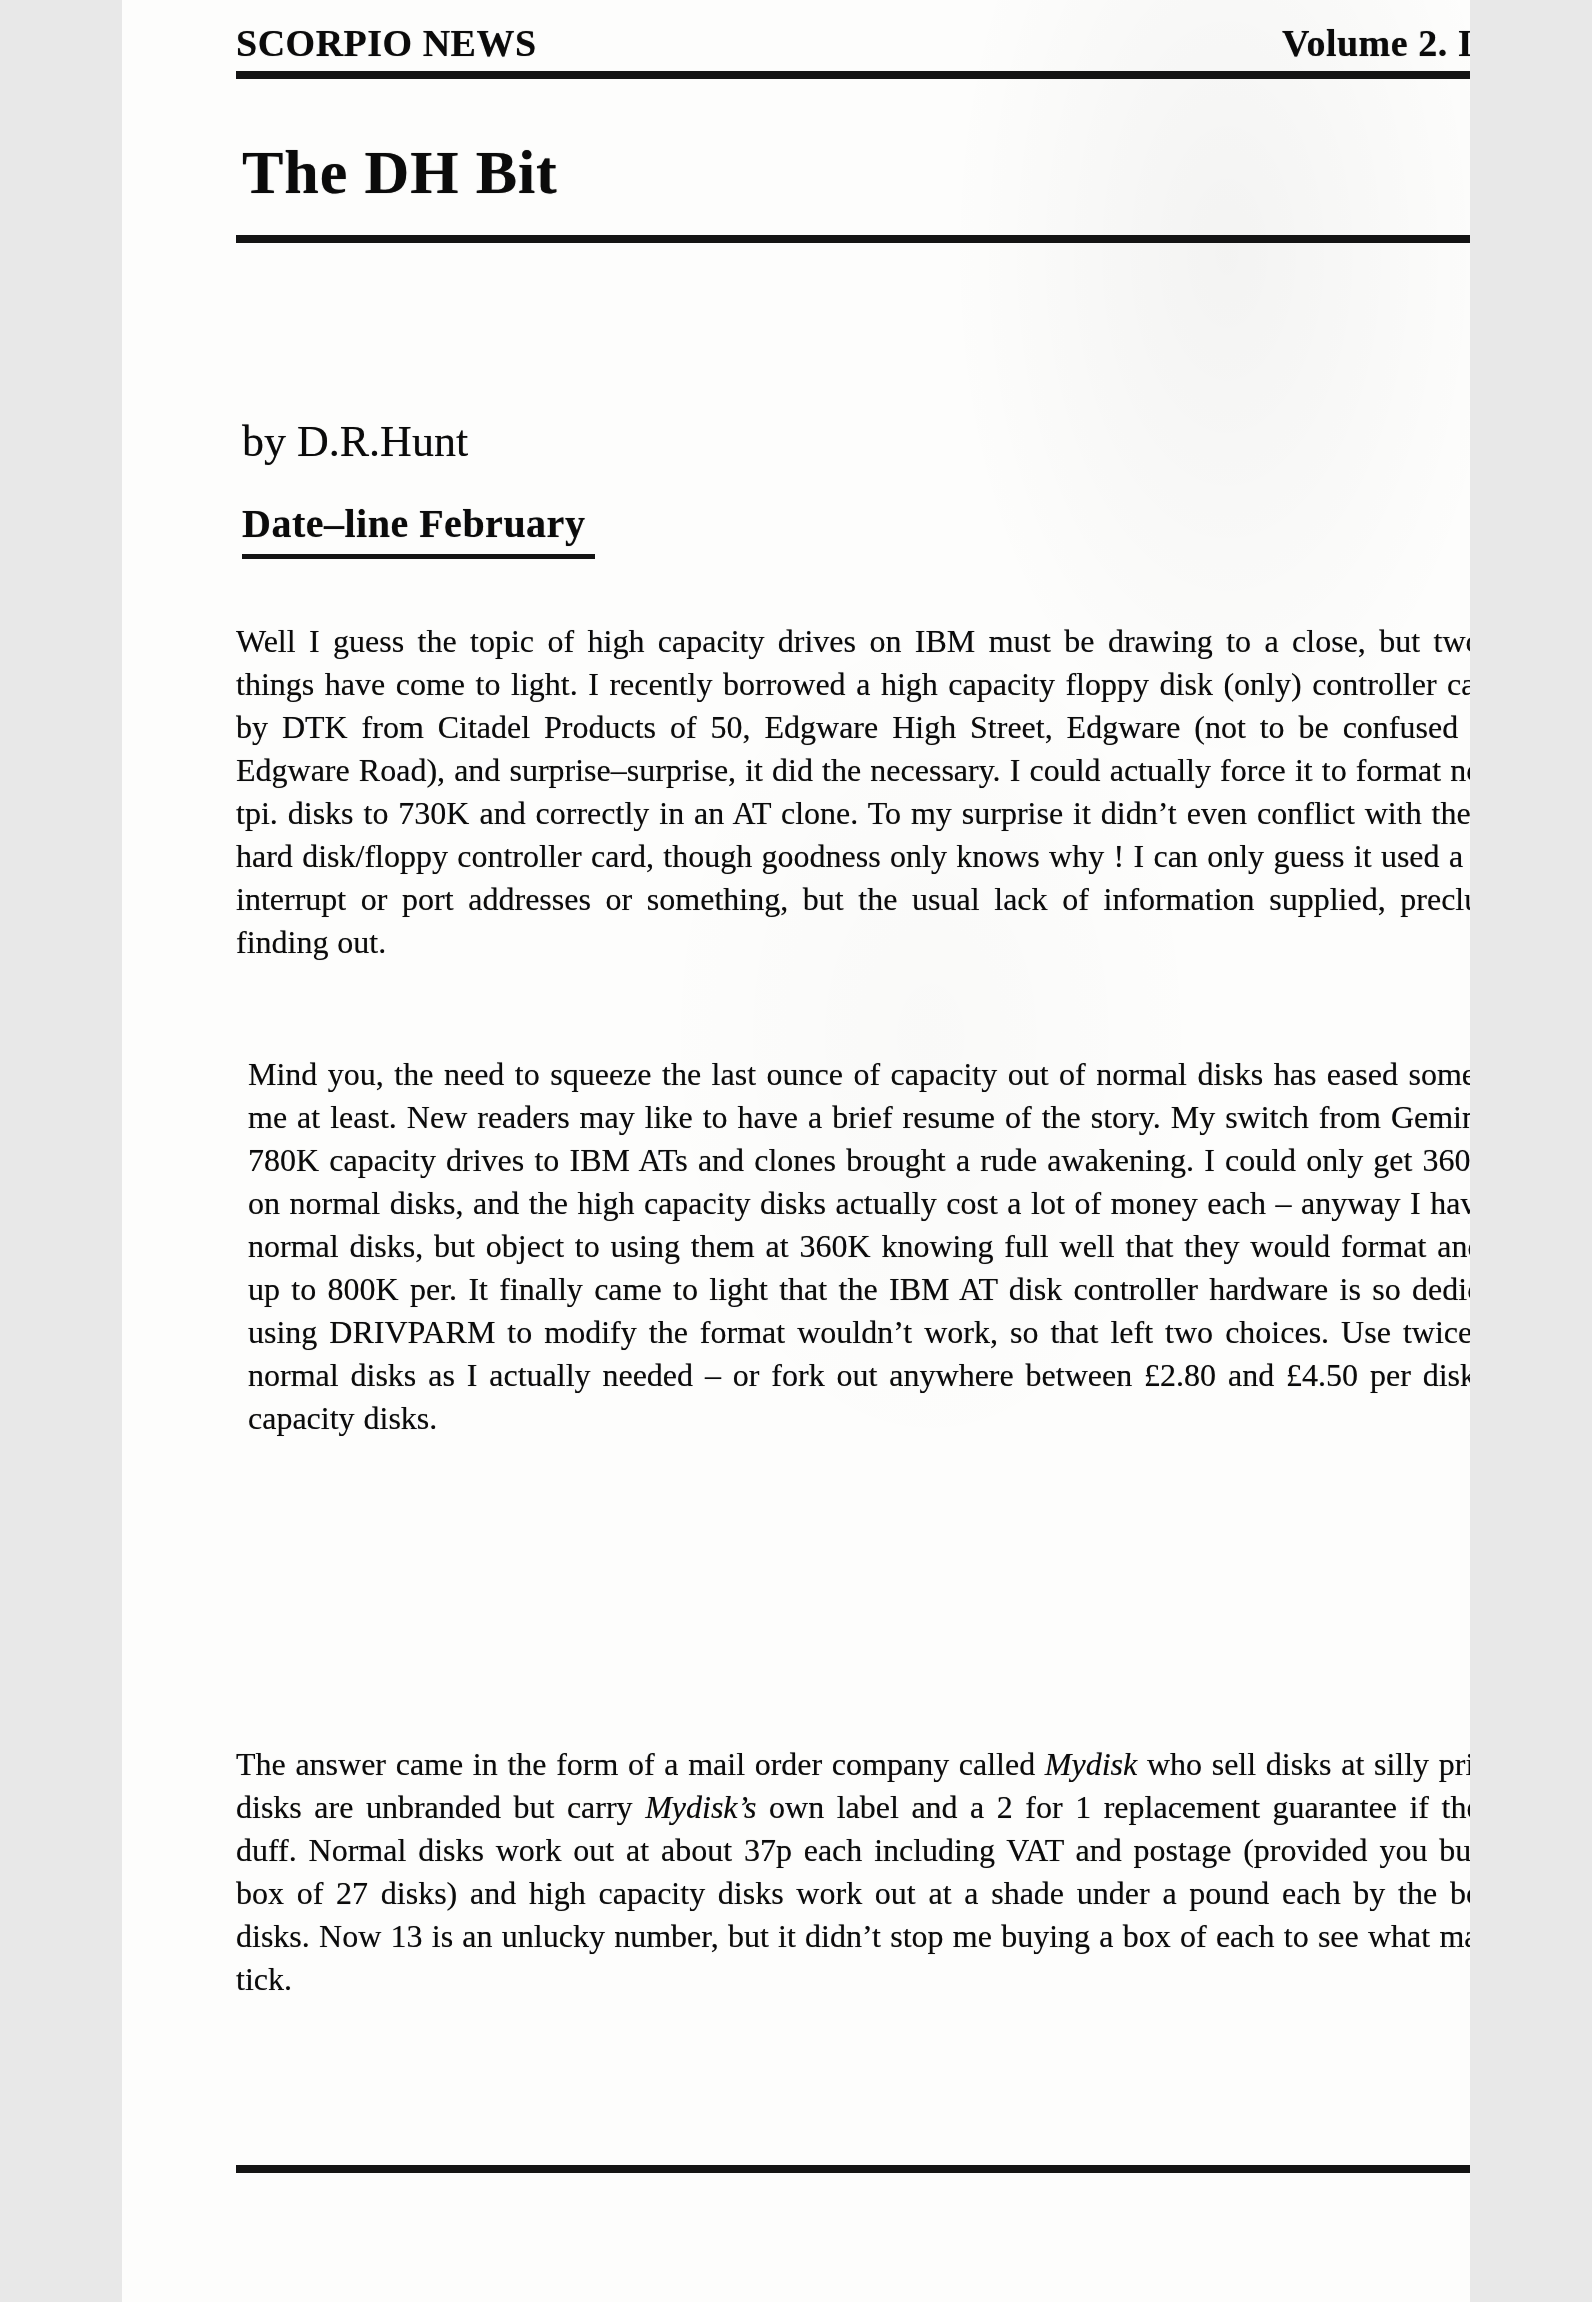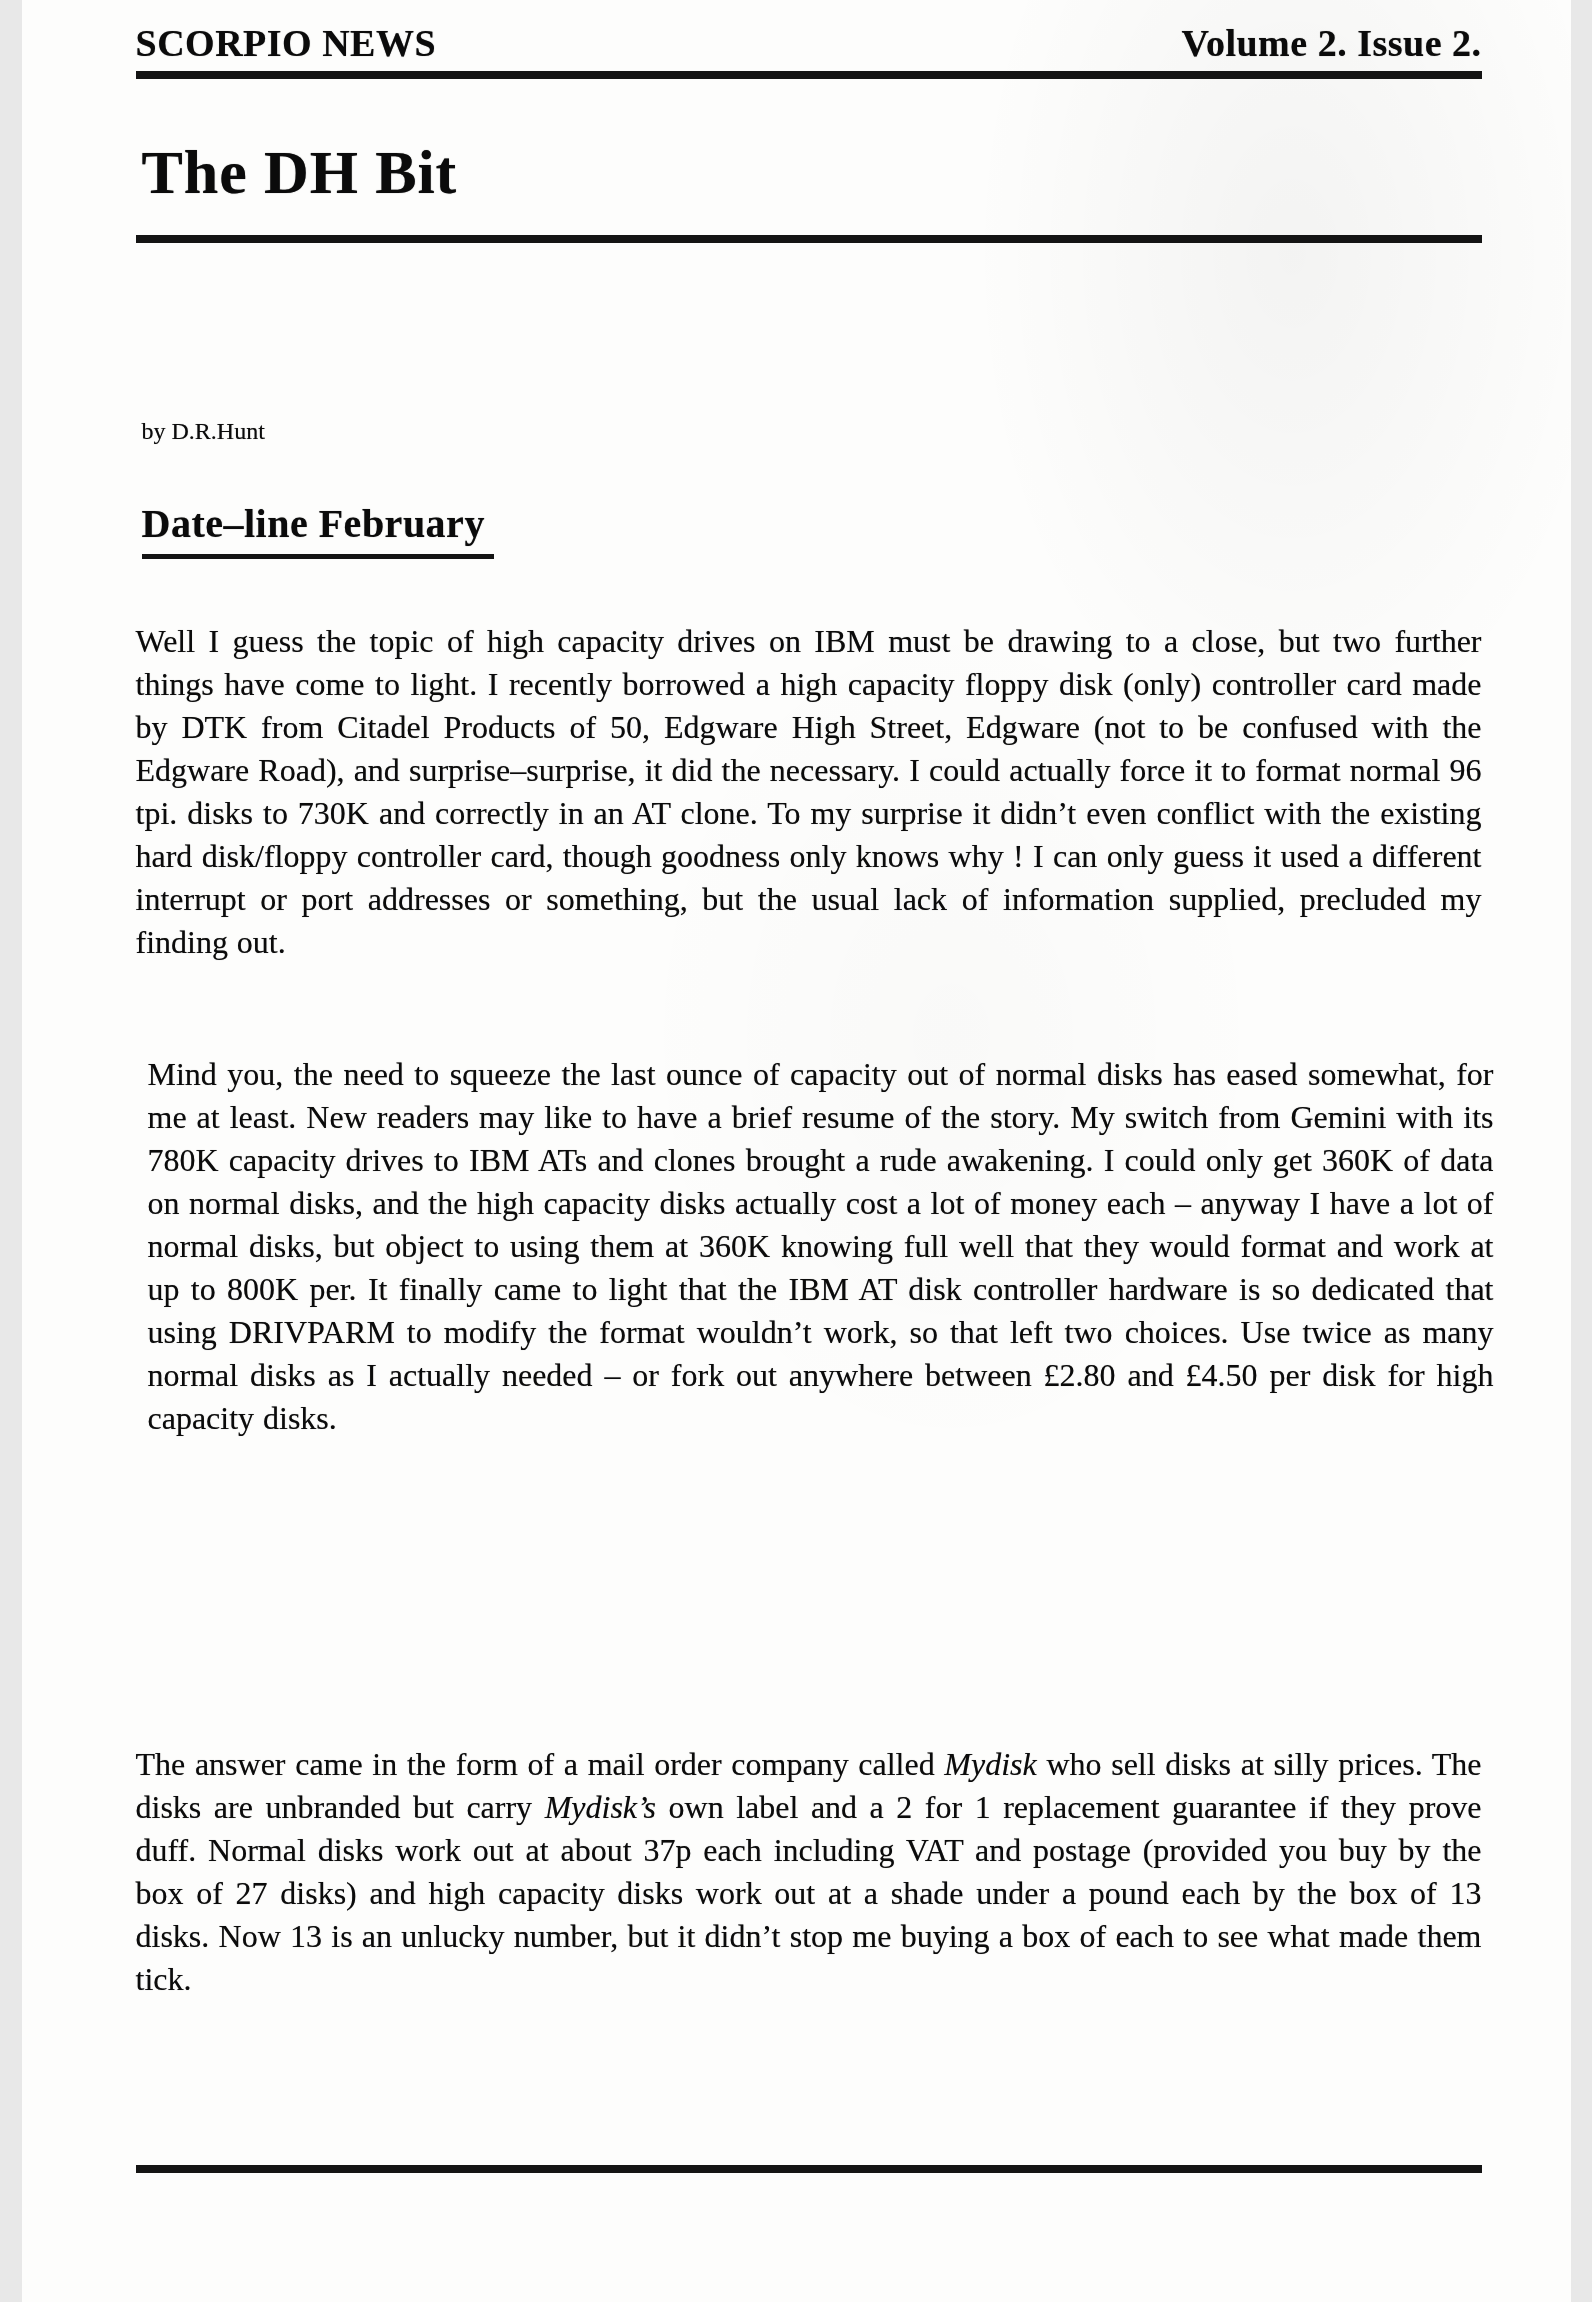--- a/index.html
+++ b/index.html
@@ -2,21 +2,21 @@
 <html style="font-size:15px"><head>
 <meta charset="utf-8">
 <style>
   html, body {
     margin: 0;
     padding: 0;
     background: #e8e8e8;
   }
   .page {
     position: relative;
-    width: 1549px;
+    width: 1348px;
     height: 2303px;
     margin: 0 auto;
     background:
       radial-gradient(ellipse at 82% 11%, rgba(0,0,0,0.04), rgba(0,0,0,0) 18%),
       radial-gradient(ellipse at 60% 45%, rgba(0,0,0,0.015), rgba(0,0,0,0) 25%),
       #fdfdfc;
     color: #0b0b0b;
     font-family: "Liberation Serif", "DejaVu Serif", serif;
     overflow: hidden;
   }
@@ -47,21 +47,21 @@
     text-shadow: 0 0 0.9px rgba(0,0,0,0.6);
   }
   .title-rule {
     top: 235px;
     height: 8.4px;
     background: #141414;
   }
 
   .byline {
     top: 418px;
-    font-size: 24px;
+    font-size: 44px;
     line-height: 1.1;
     text-shadow: 0 0 0.7px rgba(0,0,0,0.5);
   }
 
   .section-heading {
     top: 502px;
     font-size: 40px;
     font-weight: 700;
     line-height: 1.1;
     letter-spacing: 0.5px;

